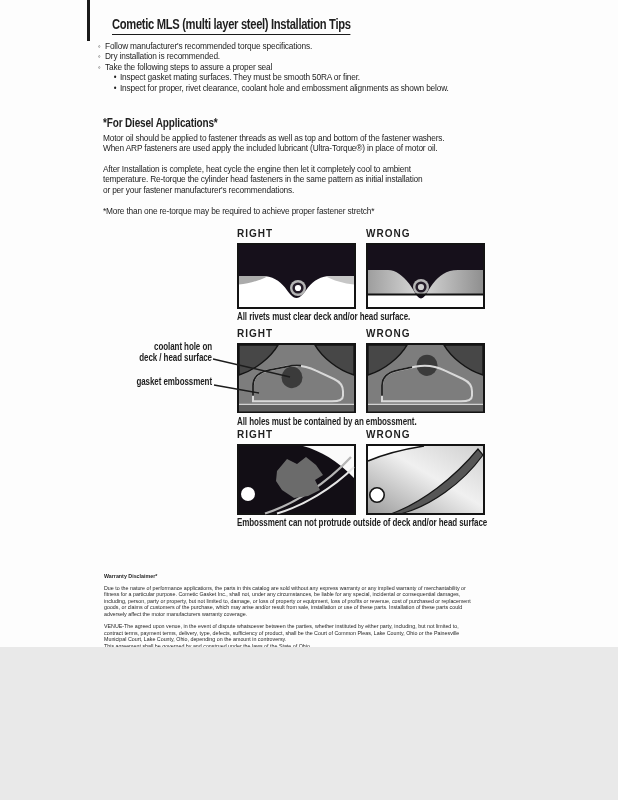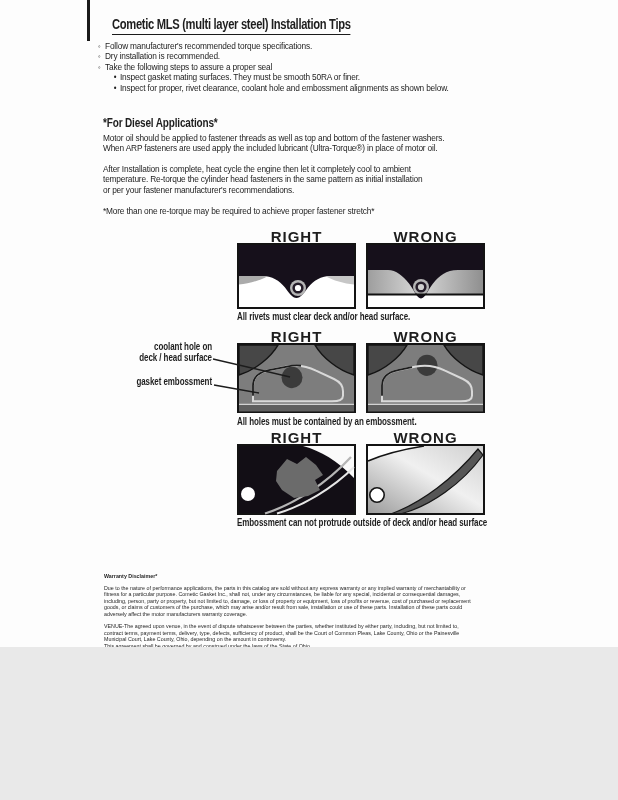--- a/index.html
+++ b/index.html
@@ -27,21 +27,21 @@
   .b-sub{margin-left:18px;}
   .b-sub .b-mark{width:7px;font-size:9px;}
 
   .h2{font-size:12.5px;font-weight:bold;letter-spacing:-0.2px;white-space:nowrap;}
   .diesel-h{left:103px;top:116px;}
   .body-p{font-size:9.5px;line-height:10.3px;letter-spacing:-0.2px;width:520px;}
   .p1{left:103px;top:133px;}
   .p2{left:103px;top:164px;}
   .p3{left:103px;top:206px;}
 
-  .rw-label{width:119px;text-align:center;font-size:15px;font-weight:bold;letter-spacing:1px;}
+  .rw-label{width:119px;text-align:left;font-size:10px;font-weight:bold;letter-spacing:1px;}
   .panel{width:119px;}
   .panel svg{display:block;width:100%;height:100%;}
   .cap{font-size:10px;font-weight:bold;letter-spacing:-0.1px;white-space:nowrap;line-height:11.5px;}
 
   .lab-r1{left:237px;top:228px;}  .lab-w1{left:366px;top:228px;}
   .pan-11{left:237px;top:243px;height:66px;} .pan-12{left:366px;top:243px;height:66px;}
   .cap-1{left:237px;top:311px;}
 
   .lab-r2{left:237px;top:328px;}  .lab-w2{left:366px;top:328px;}
   .pan-21{left:237px;top:343px;height:70px;} .pan-22{left:366px;top:343px;height:70px;}

